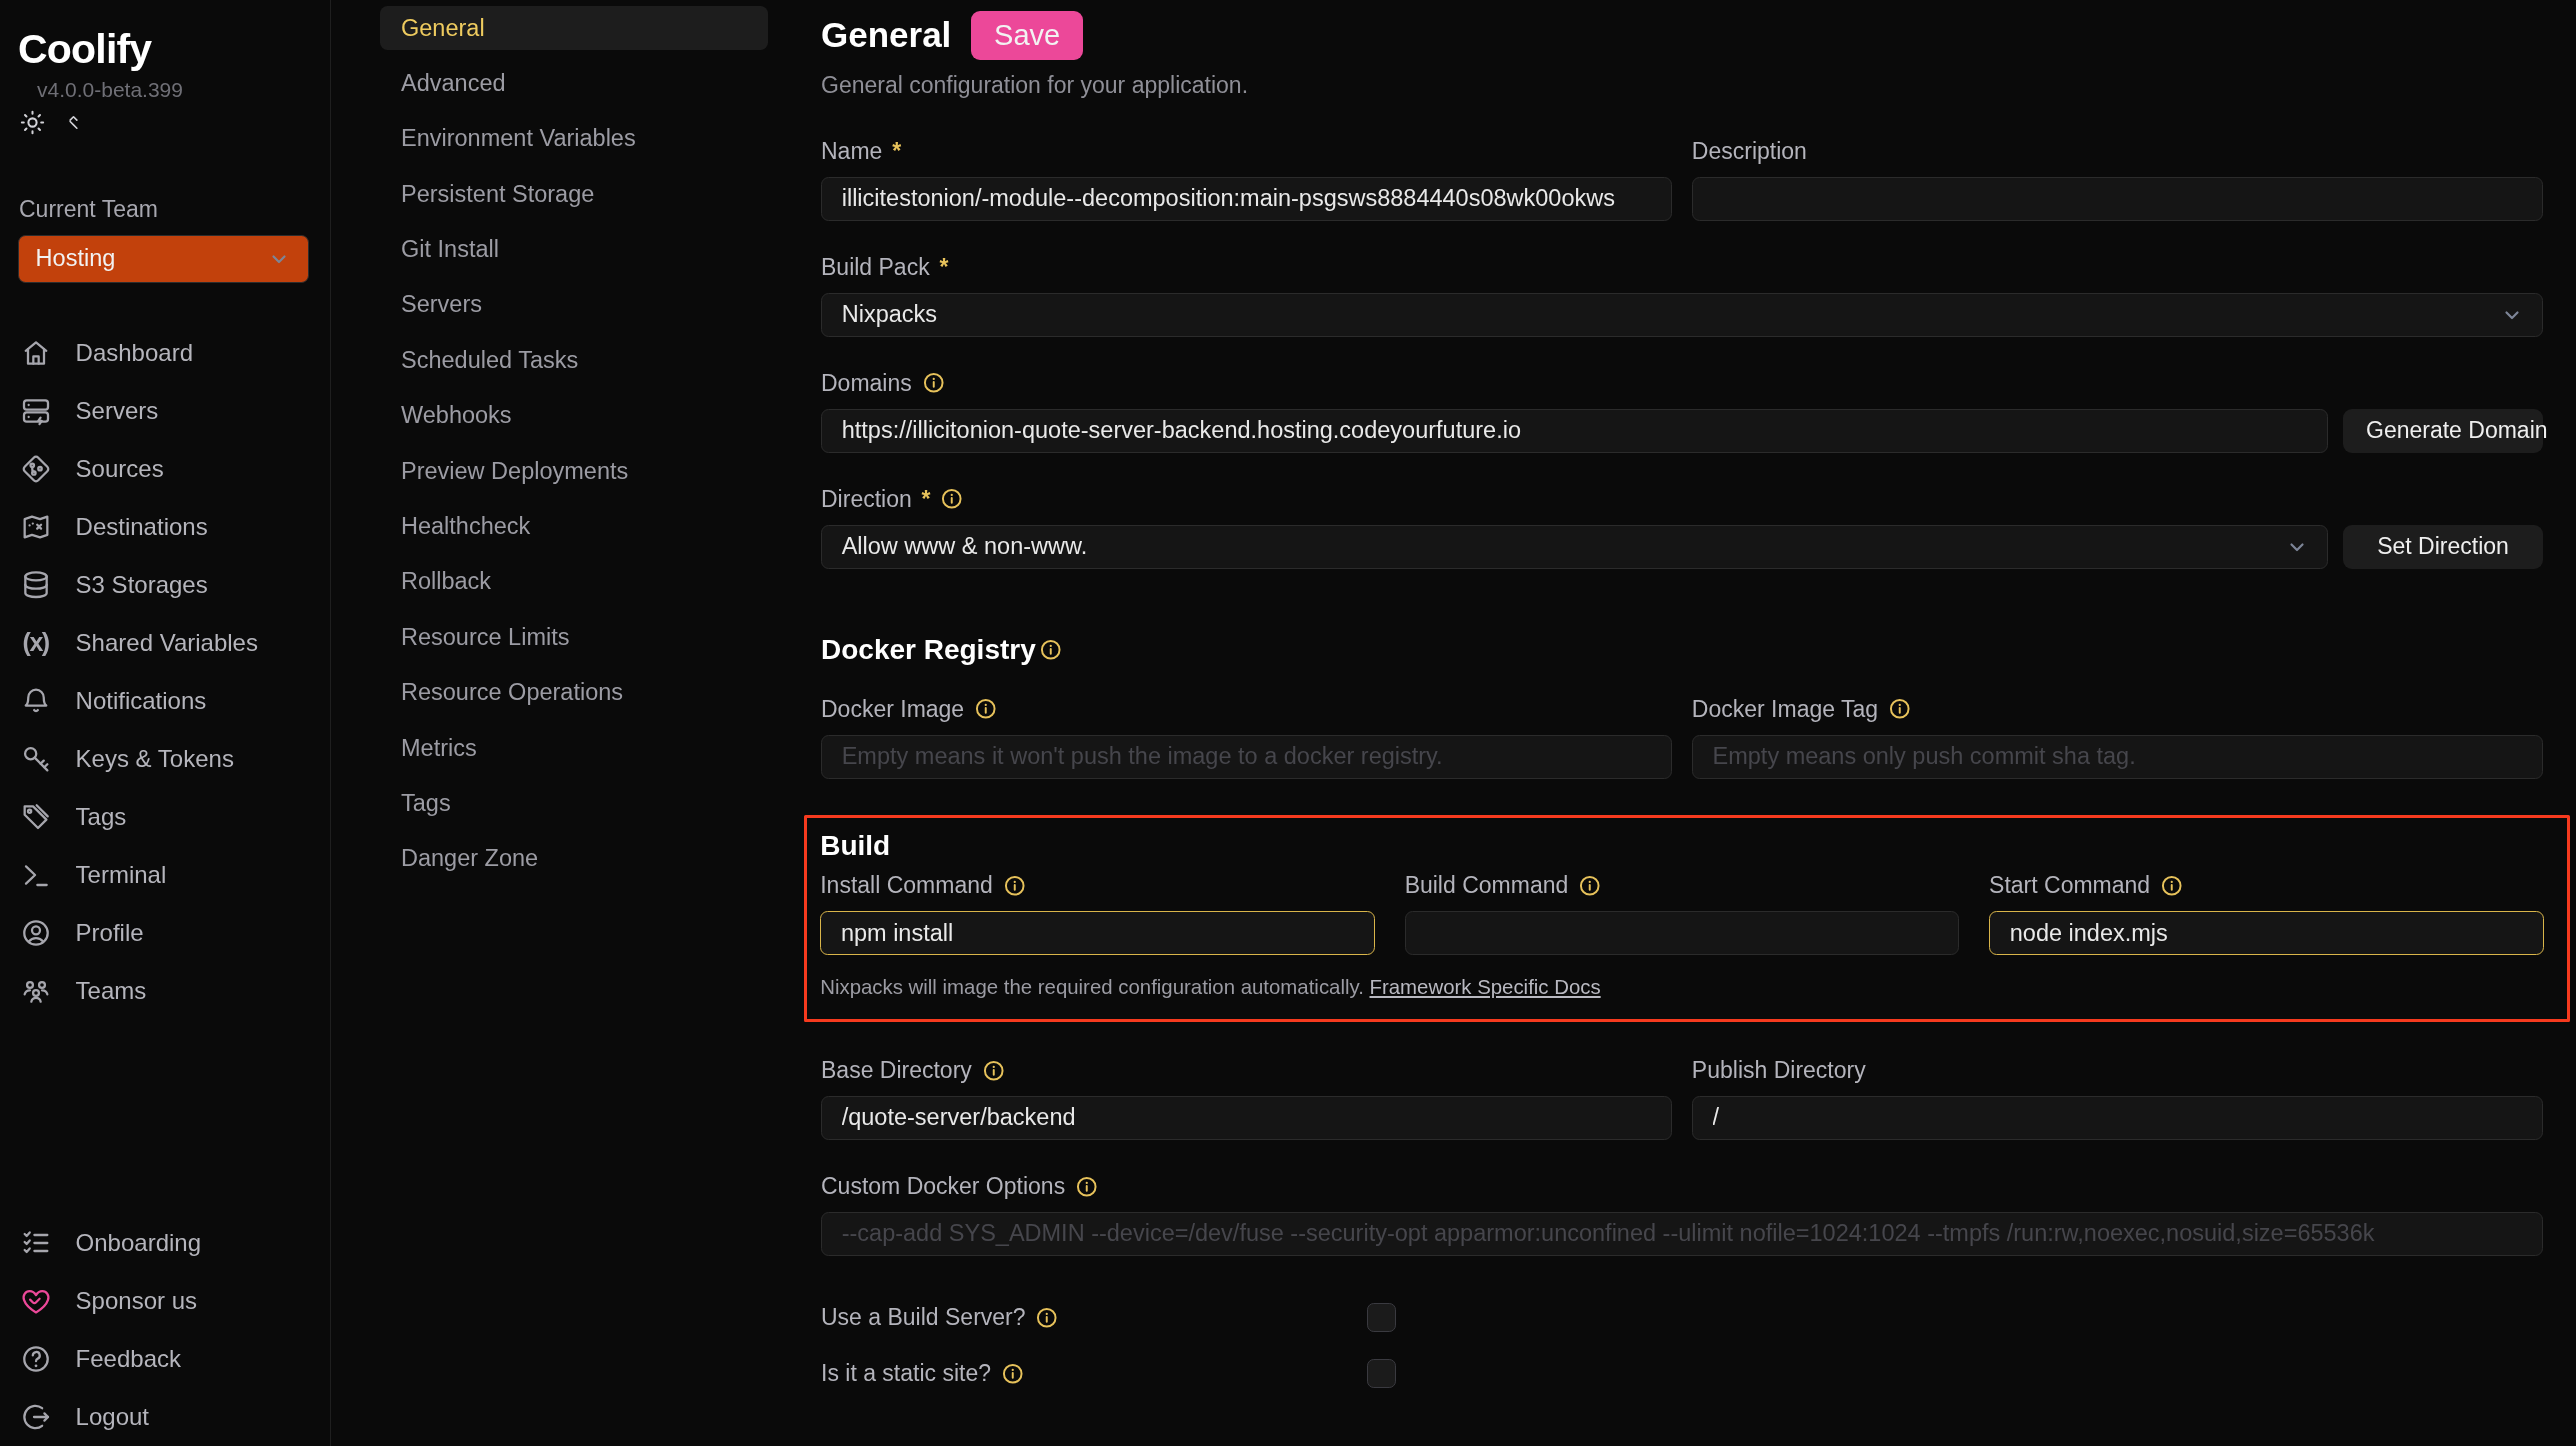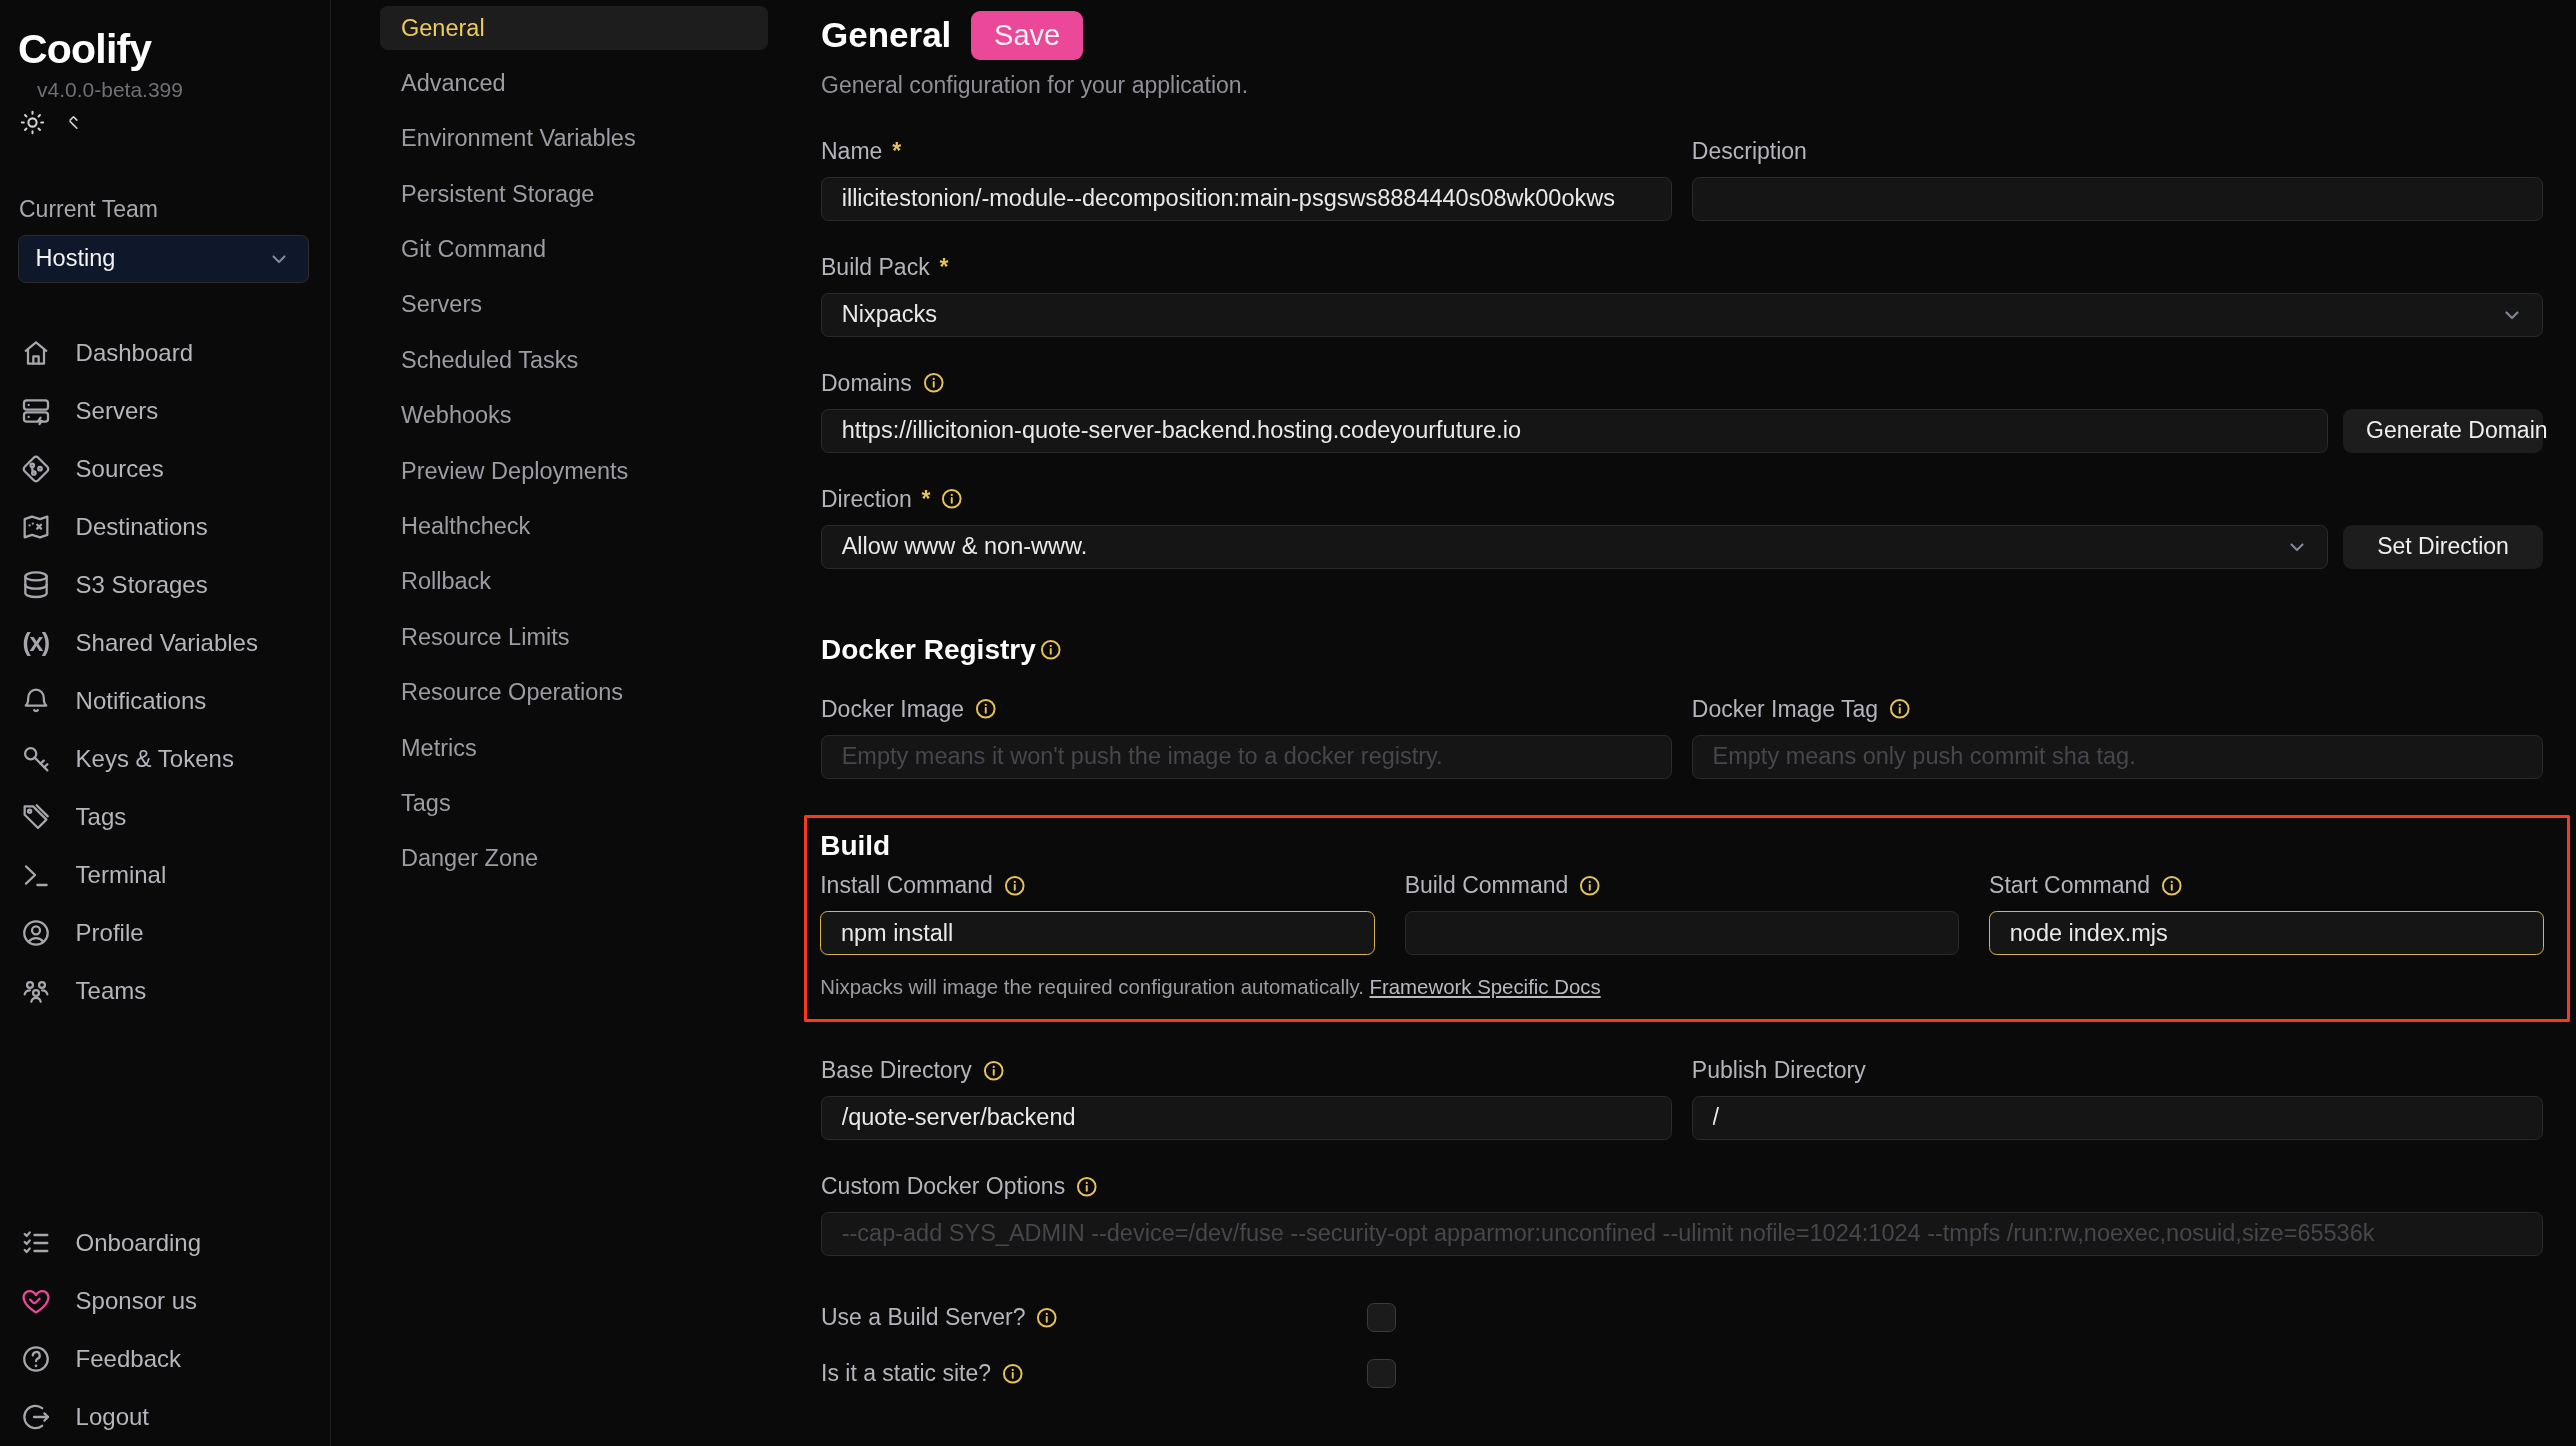--- a/index.html
+++ b/index.html
@@ -19,21 +19,21 @@
   }
   .logo-row { display:flex; justify-content:space-between; align-items:flex-start; padding:0 32px 0 18px;flex-direction:column; }
   .logo { font-size:41px; font-weight:bold; letter-spacing:-0.8px; color:#ffffff; line-height:1; }
   .logo-icons { display:flex; gap:15px; align-items:center; margin-top:6px; color:#d2d2d7; }
   .logo-icons svg { width:29px; height:29px; }
   .logo-icons svg.small { width:23px; height:23px; }
   .version { font-size:21px; color:#6f6f76; padding-left:19px; margin-top:7.6px; }
   .team-label { margin-top:56px; padding-left:19px; font-size:23px; color:#a7a7af; }
   .team-select {
     margin:12px 21px 0 18px; height:48px;
-    background:#0f172a; border:1.5px solid #2d2d2d; border-radius:7.6px;
+    background:#c2410c; border:1.5px solid #2d2d2d; border-radius:7.6px;
     display:flex; align-items:center; justify-content:space-between;
     padding:0 16.6px; font-size:23.5px; color:#f2f2f2; cursor:pointer;
   }
   .nav { margin-top:41px; }
   .nav-item {
     height:58px; display:flex; align-items:center; gap:24px;
     margin:0 7.6px; padding:0 0 0 12px; border-radius:7.6px;
     font-size:24px; color:#b5b5bc; cursor:pointer;
   }
   .nav-item .ic, .nav-item .ic-text { color:#a6a6ad; }
@@ -292,21 +292,21 @@
         <span>Logout</span>
       </div>
     </div>
   </aside>
 
   <nav class="subnav">
     <div class="subnav-item active">General</div>
     <div class="subnav-item">Advanced</div>
     <div class="subnav-item">Environment Variables</div>
     <div class="subnav-item">Persistent Storage</div>
-    <div class="subnav-item">Git Command</div>
+    <div class="subnav-item">Git Install</div>
     <div class="subnav-item">Servers</div>
     <div class="subnav-item">Scheduled Tasks</div>
     <div class="subnav-item">Webhooks</div>
     <div class="subnav-item">Preview Deployments</div>
     <div class="subnav-item">Healthcheck</div>
     <div class="subnav-item">Rollback</div>
     <div class="subnav-item">Resource Limits</div>
     <div class="subnav-item">Resource Operations</div>
     <div class="subnav-item">Metrics</div>
     <div class="subnav-item">Tags</div>

